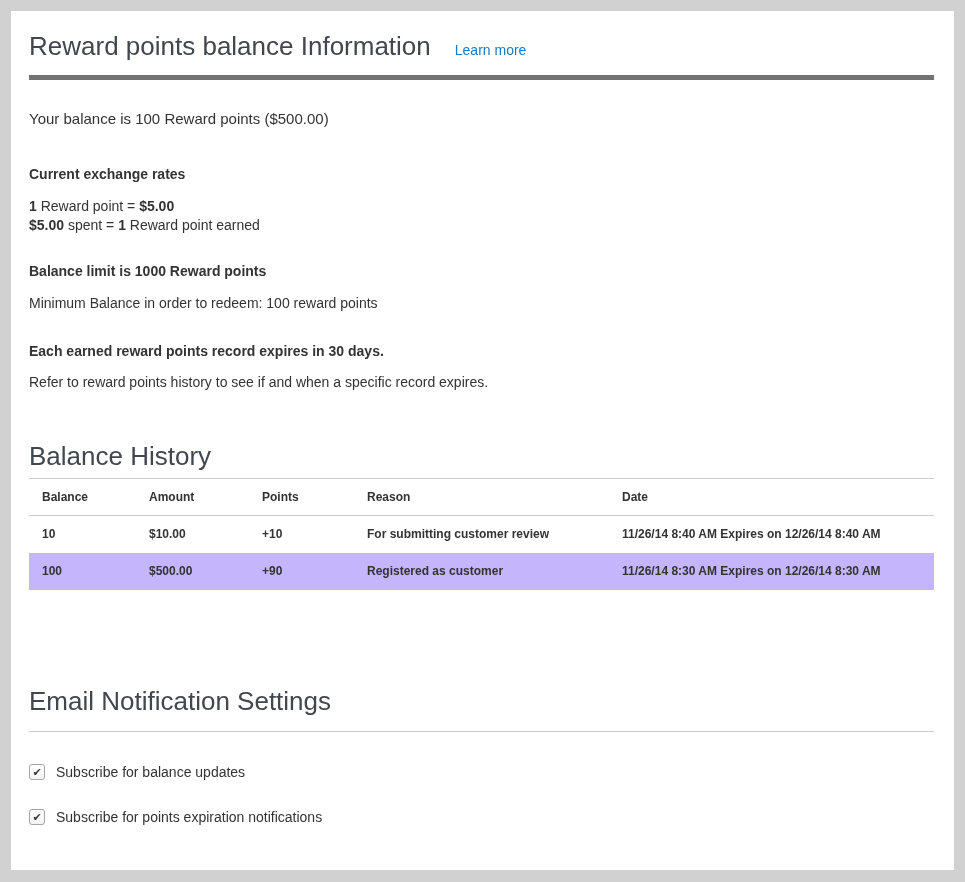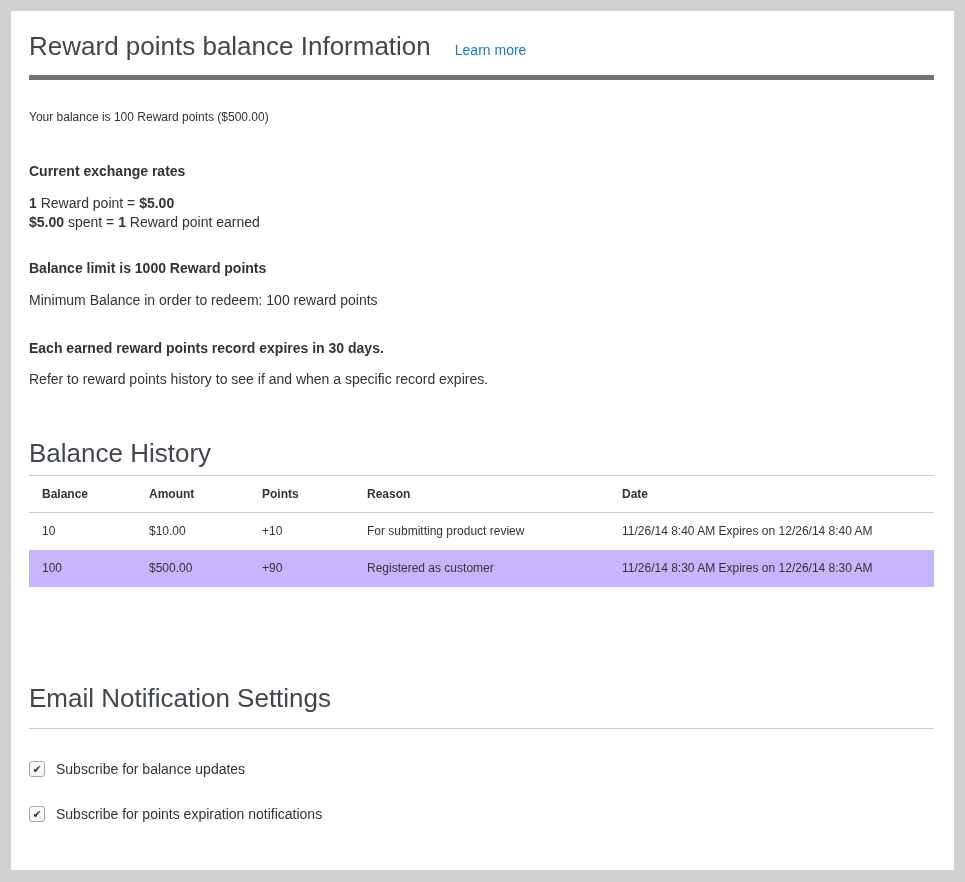--- a/index.html
+++ b/index.html
@@ -41,21 +41,21 @@
   }
   .learn-more {
     font-size: 14px;
     color: #1979c3;
     text-decoration: none;
     cursor: pointer;
   }
   
   .balance-summary {
     margin: 30px 0 0;
-    font-size: 12px;
+    font-size: 15px;
     font-weight: 400;
   }
   .bold-line { font-weight: 700; margin: 0; }
   .exchange-heading { margin-top: 39px; }
   .rate-line { margin: 0; line-height: 19px; }
   .rate-line.first { margin-top: 15px; }
   .balance-limit { margin-top: 28px; }
   .min-redeem { margin: 16px 0 0; }
   .expires-line { margin-top: 32px; }
   .expires-note { margin: 15px 0 0; }
@@ -82,20 +82,21 @@
   table.history th {
     text-align: left;
     font-weight: 700;
     padding: 11px 10px 11px 13px;
     border-top: 1px solid #cccccc;
     border-bottom: 1px solid #cccccc;
   }
   table.history td {
     padding: 11px 10px 12px 13px;
     vertical-align: top;
+    font-weight: bold;
   }
   table.history tbody tr.striped { background: #c4b5fd; }
   .col-balance { width: 107px; }
   .col-amount  { width: 113px; }
   .col-points  { width: 105px; }
   .col-reason  { width: 255px; }
   .col-date    { width: auto;  }
   
   .option-row {
     display: flex;
@@ -184,21 +185,21 @@
         <th>Points</th>
         <th>Reason</th>
         <th>Date</th>
       </tr>
     </thead>
     <tbody>
       <tr>
         <td>10</td>
         <td>$10.00</td>
         <td>+10</td>
-        <td>For submitting product review</td>
+        <td>For submitting customer review</td>
         <td>11/26/14 8:40 AM Expires on 12/26/14 8:40 AM</td>
       </tr>
       <tr class="striped">
         <td>100</td>
         <td>$500.00</td>
         <td>+90</td>
         <td>Registered as customer</td>
         <td>11/26/14 8:30 AM Expires on 12/26/14 8:30 AM</td>
       </tr>
     </tbody>

